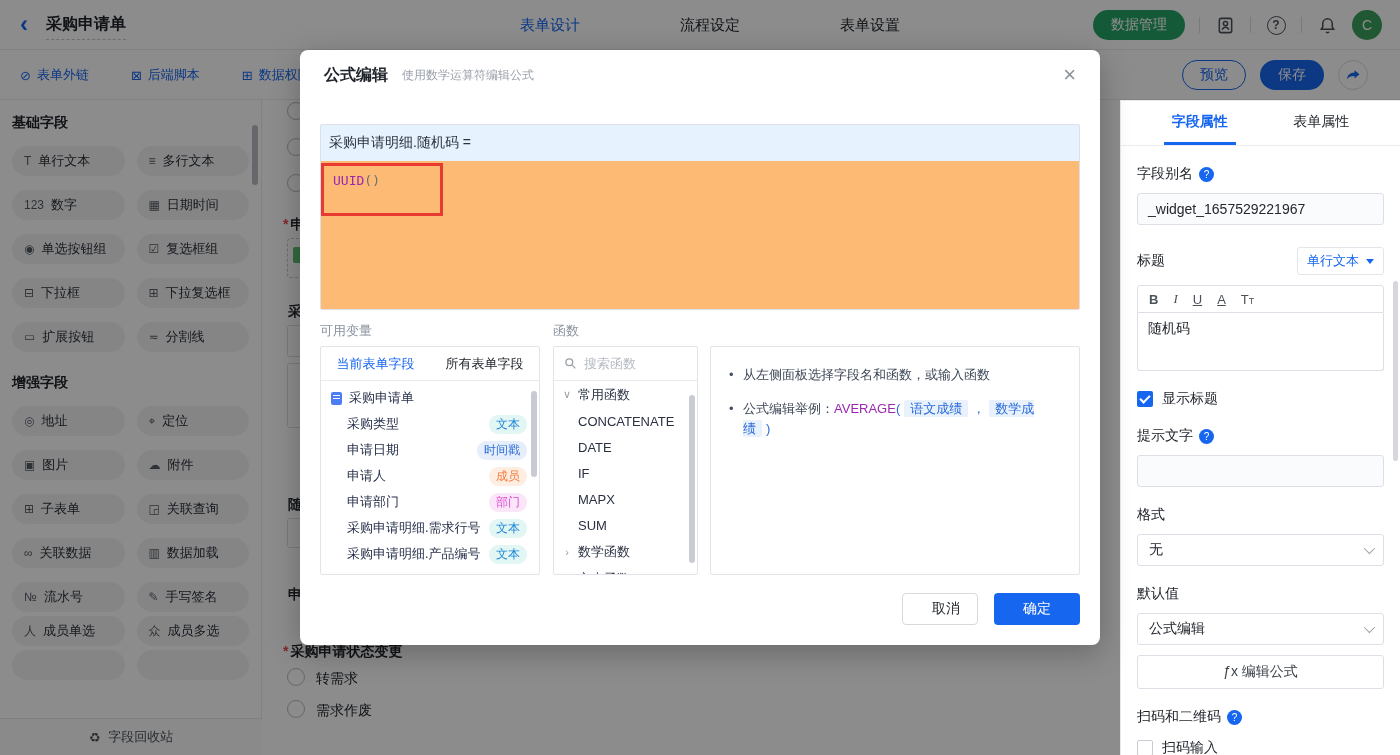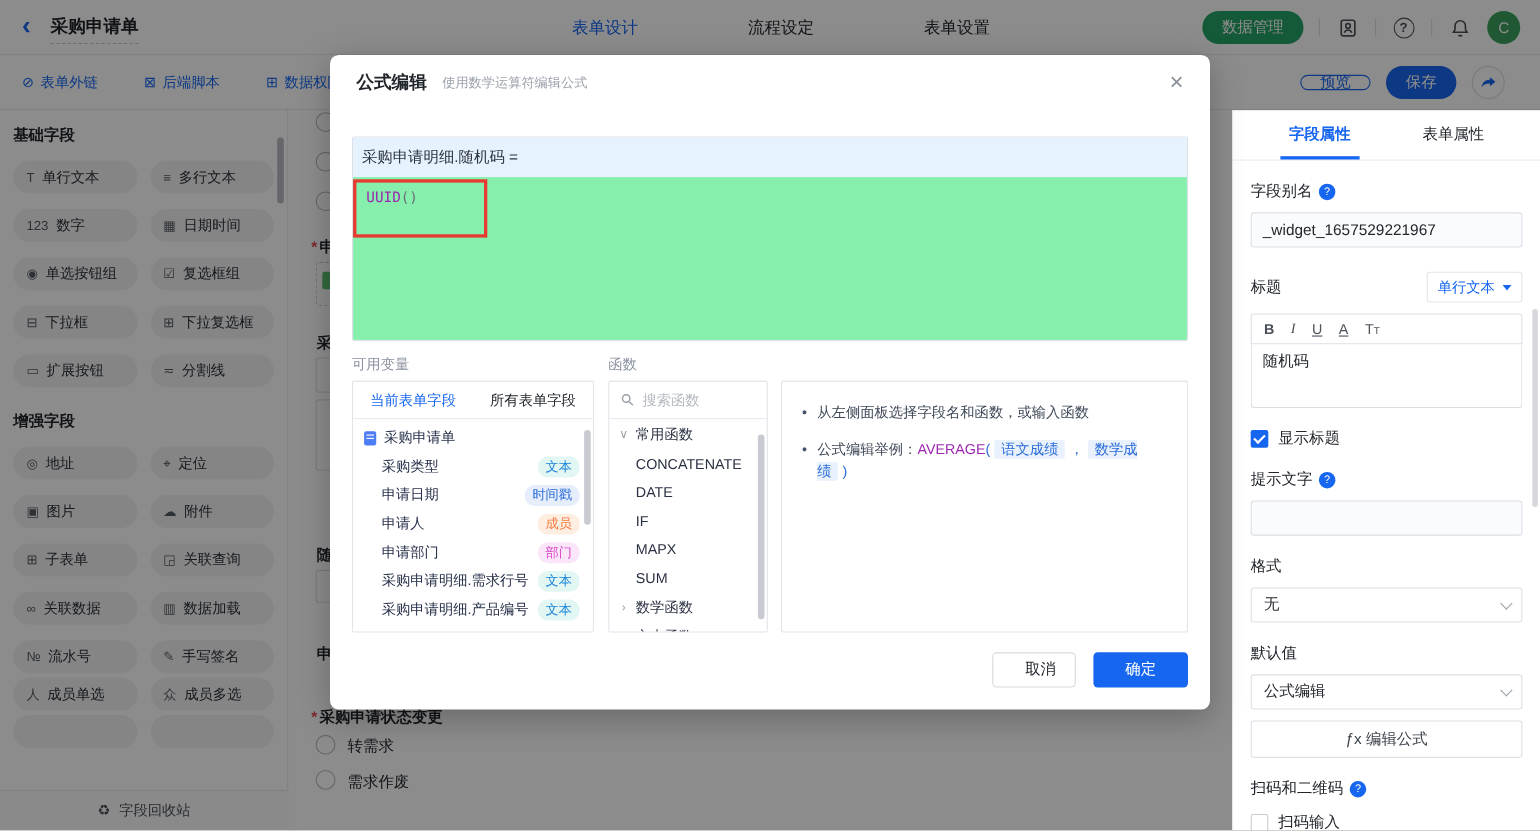--- a/index.html
+++ b/index.html
@@ -21,21 +21,21 @@
   .tb-icon svg { width:19px; height:19px; stroke:#4c5158; fill:none; stroke-width:1.6; }
   .help-circle { width:19px; height:19px; border-radius:50%; border:1.6px solid #4c5158; font-size:12px; font-weight:bold; display:flex; align-items:center; justify-content:center; }
   .avatar { width:30px; height:30px; border-radius:50%; background:#3aa05c; color:#fff; font-size:14px; display:flex; align-items:center; justify-content:center; cursor:pointer; }
 
   
   .subbar { position:absolute; left:0; top:50px; width:1400px; height:50px; background:#fff; border-bottom:1px solid #ebebeb; z-index:1; }
   .sub-links { position:absolute; left:20px; top:0; height:50px; display:flex; align-items:center; gap:42px; }
   .sub-link { font-size:13px; color:#1766f0; display:flex; align-items:center; gap:6px; cursor:pointer; white-space:nowrap; }
   .sub-link .g { font-size:13px; }
   .sub-actions { position:absolute; right:32px; top:10px; display:flex; align-items:center; gap:14px; }
-  .btn-preview { width:64px; height:14px; border-radius:15px; border:1px solid #1766f0; color:#1766f0; background:#fff; font-size:14px; display:flex; align-items:center; justify-content:center; cursor:pointer; }
+  .btn-preview { width:64px; height:30px; border-radius:15px; border:1px solid #1766f0; color:#1766f0; background:#fff; font-size:14px; display:flex; align-items:center; justify-content:center; cursor:pointer; }
   .btn-save { width:64px; height:30px; border-radius:15px; background:#1766f0; color:#fff; font-size:14px; display:flex; align-items:center; justify-content:center; cursor:pointer; }
   .btn-share { width:30px; height:30px; border-radius:50%; background:#fff; border:1px solid #d7dce6; display:flex; align-items:center; justify-content:center; cursor:pointer; }
   .btn-share svg { width:16px; height:16px; fill:#1766f0; }
 
   
   .sidebar { position:absolute; left:0; top:100px; width:262px; bottom:0; background:#fff; border-right:1px solid #ececec; padding:14px 12px; overflow:hidden; z-index:1; }
   .sec-title { font-size:14px; font-weight:bold; color:#20242b; margin-bottom:14px; }
   .sec-title.mt { margin-top:22px; }
   .pill-grid { display:grid; grid-template-columns:1fr 1fr; gap:14px 12px; margin-bottom:4px; }
   .pill { height:30px; border-radius:15px; background:#f2f3f5; display:flex; align-items:center; gap:7px; padding:0 12px; font-size:13px; color:#2a2f36; cursor:pointer; white-space:nowrap; overflow:hidden; }
@@ -88,21 +88,21 @@
   .drawer-scroll { position:absolute; right:2px; top:180px; width:5px; height:180px; border-radius:3px; background:#d5d7dc; }
 
   
   .modal { position:absolute; left:300px; top:50px; width:800px; height:595px; background:#fff; border-radius:8px; box-shadow:0 8px 30px rgba(0,0,0,0.25); z-index:30; }
   .m-header { height:50px; display:flex; align-items:center; padding:0 24px; }
   .m-title { font-size:16px; font-weight:bold; color:#20242b; }
   .m-subtitle { font-size:12px; color:#9ba1ab; margin-left:14px; }
   .m-close { margin-left:auto; font-size:22px; color:#8a9099; cursor:pointer; line-height:22px; }
   .m-formula { position:absolute; left:20px; top:74px; width:760px; height:186px; border:1px solid #dcdfe6; border-radius:2px; overflow:visible; }
   .mf-head { height:36px; background:#e6f2fd; display:flex; align-items:center; padding:0 8px; font-size:14px; color:#2b3440; }
-  .mf-body { position:relative; height:148px; background:#86efac; }
+  .mf-body { position:relative; height:148px; background:#fdba74; }
   .mf-code { position:absolute; left:12px; top:12px; font-family:"DejaVu Sans Mono","Liberation Mono",monospace; font-size:13px; }
   .code-fn { color:#9c27b0; }
   .code-rest { color:#6a6f76; }
   .anno-rect { position:absolute; left:0px; top:2px; width:122px; height:53px; border:3px solid #e83a30; pointer-events:none; }
   .m-caption { position:absolute; font-size:13px; color:#8a919f; top:272px; }
   .cap-vars { left:20px; }
   .cap-funcs { left:253px; }
   .panel { position:absolute; top:296px; height:229px; border:1px solid #e2e4ea; border-radius:2px; background:#fff; overflow:hidden; }
   .p-vars { left:20px; width:220px; }
   .p-funcs { left:253px; width:145px; }

